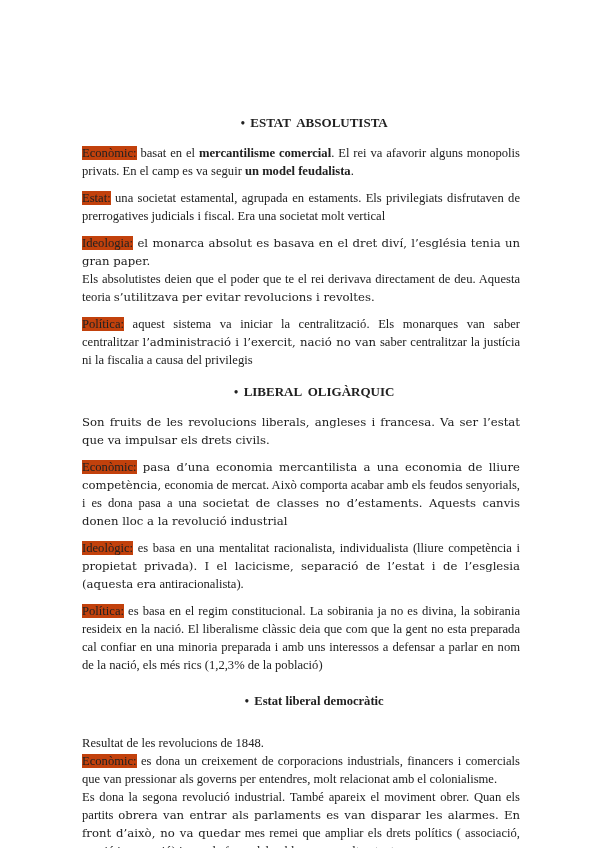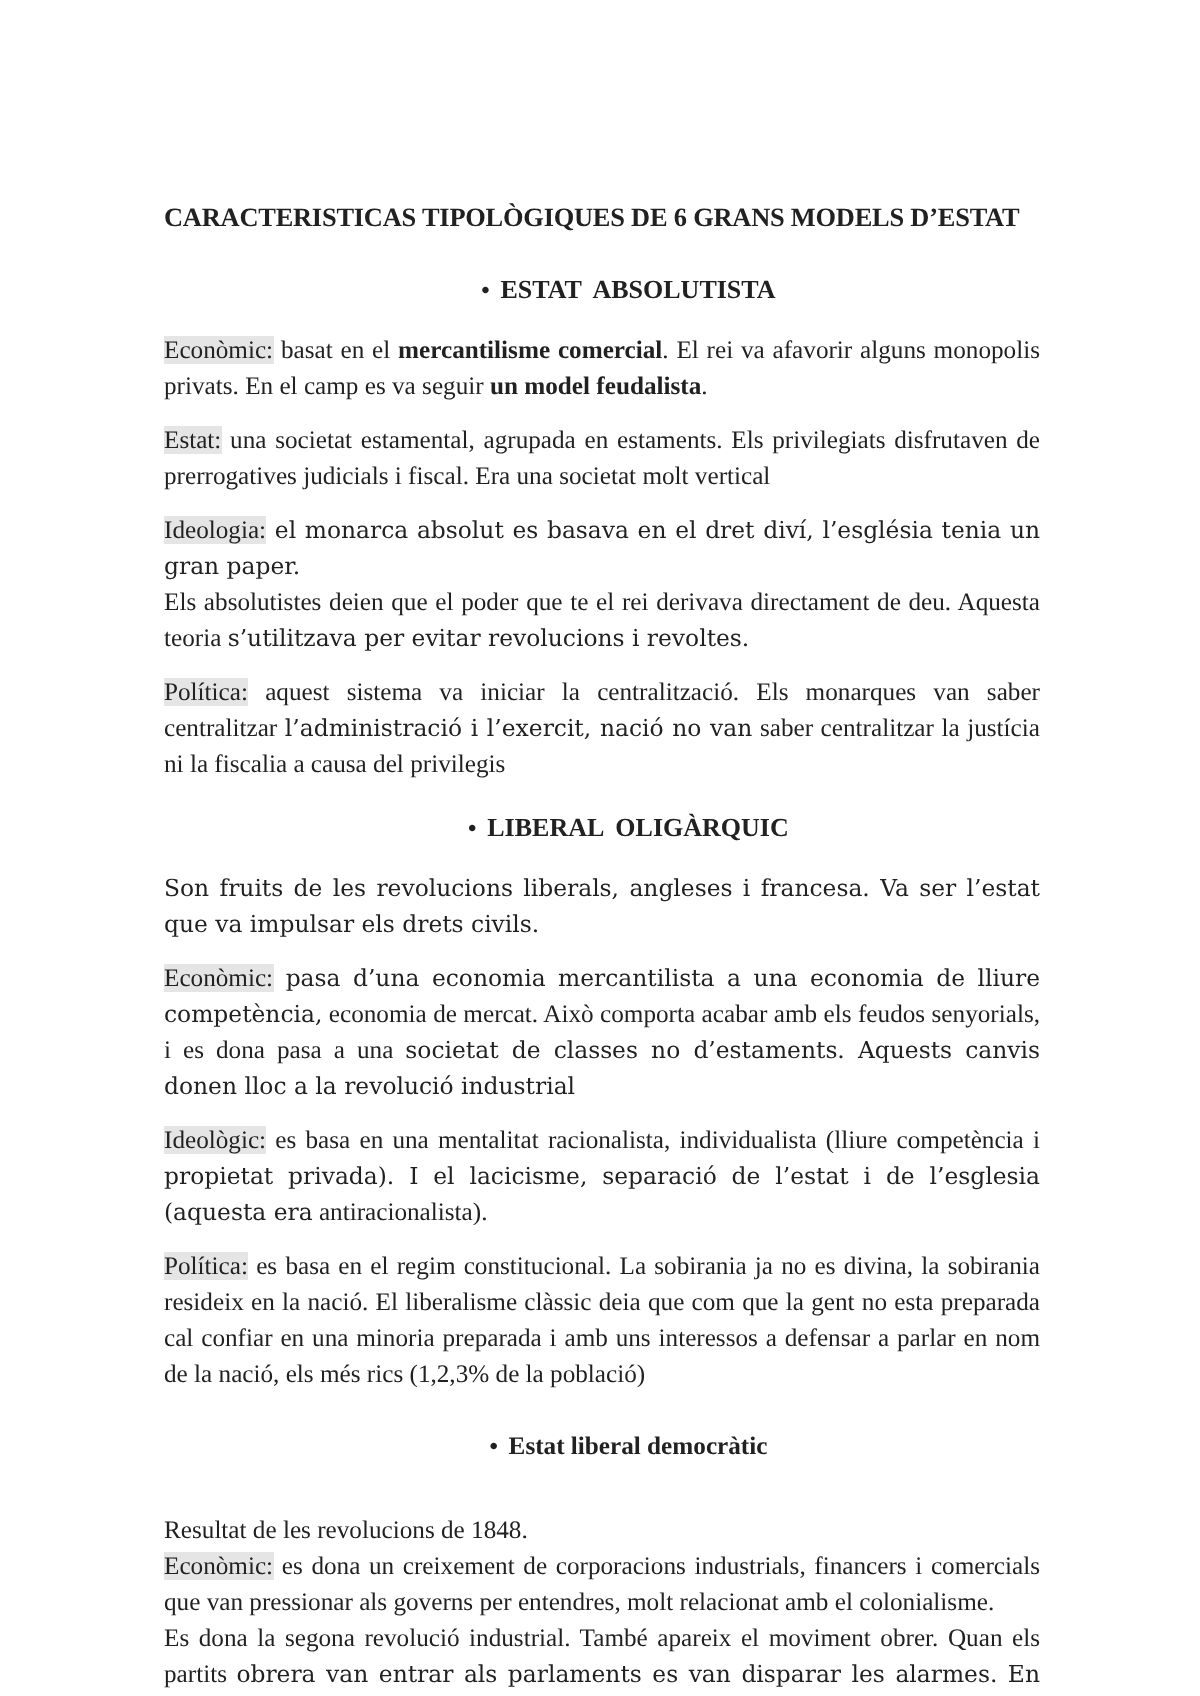--- a/index.html
+++ b/index.html
@@ -41,30 +41,29 @@
     font-size:12.6px;
     margin:18px 0 24px 0;
   }
   .para{
     font-size:12.6px;
     line-height:18px;
     text-align:justify;
     margin:9px 0;
   }
   .para.tight{margin-top:-9px;}
-  .hl{background:#e5e5e5;}
+  .hl{background:#c2410c;}
   .b{font-weight:bold;}
   .alt{font-family:"DejaVu Serif",serif;font-size:11.7px;}
 </style>
 </head>
 <body>
 
 <div class="page">
   <div id="doc">
-      <h1 class="title"><span class="">CARACTERISTICAS TIPOLÒGIQUES DE 6 GRANS MODELS D’ESTAT</span></h1>
       <div class="bullet big"><span class="dot">•</span><span class="">ESTAT ABSOLUTISTA</span></div>
       <p class="para"><span class="hl">Econòmic:</span><span class=""> basat en el </span><span class="b">mercantilisme comercial</span><span class="">. El rei va afavorir alguns monopolis privats. En el camp es va seguir </span><span class="b">un model feudalista</span><span class="">.</span></p>
       <p class="para"><span class="hl">Estat:</span><span class=""> una societat estamental, agrupada en estaments. Els privilegiats disfrutaven de prerrogatives judicials i fiscal. Era una societat molt vertical</span></p>
       <p class="para"><span class="hl">Ideologia:</span><span class="alt"> el monarca absolut es basava en el dret diví, l’església tenia un gran paper.</span></p>
       <p class="para tight"><span class="">Els absolutistes deien que el poder que te el rei derivava directament de deu. Aquesta teoria </span><span class="alt">s’utilitzava per evitar revolucions i revoltes.</span></p>
       <p class="para"><span class="hl">Política:</span><span class=""> aquest sistema va iniciar la centralització. Els monarques van saber centralitzar </span><span class="alt">l’administració i l’exercit, nació no van</span><span class=""> saber centralitzar la justícia ni la fiscalia a causa del privilegis</span></p>
       <div class="bullet big"><span class="dot">•</span><span class="">LIBERAL OLIGÀRQUIC</span></div>
       <p class="para"><span class="alt">Son fruits de les revolucions liberals, angleses i francesa. Va ser l’estat que va impulsar els drets civils.</span></p>
       <p class="para"><span class="hl">Econòmic:</span><span class="alt"> pasa d’una economia mercantilista a una economia de lliure competència,</span><span class=""> economia de mercat. Això comporta acabar amb els feudos senyorials, i es dona pasa a una </span><span class="alt">societat de classes no d’estaments. Aquests canvis donen lloc a la revolució industrial</span></p>
       <p class="para"><span class="hl">Ideològic:</span><span class=""> es basa en una mentalitat racionalista, individualista (lliure competència i </span><span class="alt">propietat privada). I el lacicisme, separació de l’estat i de l’esglesia (aquesta era</span><span class=""> antiracionalista).</span></p>

